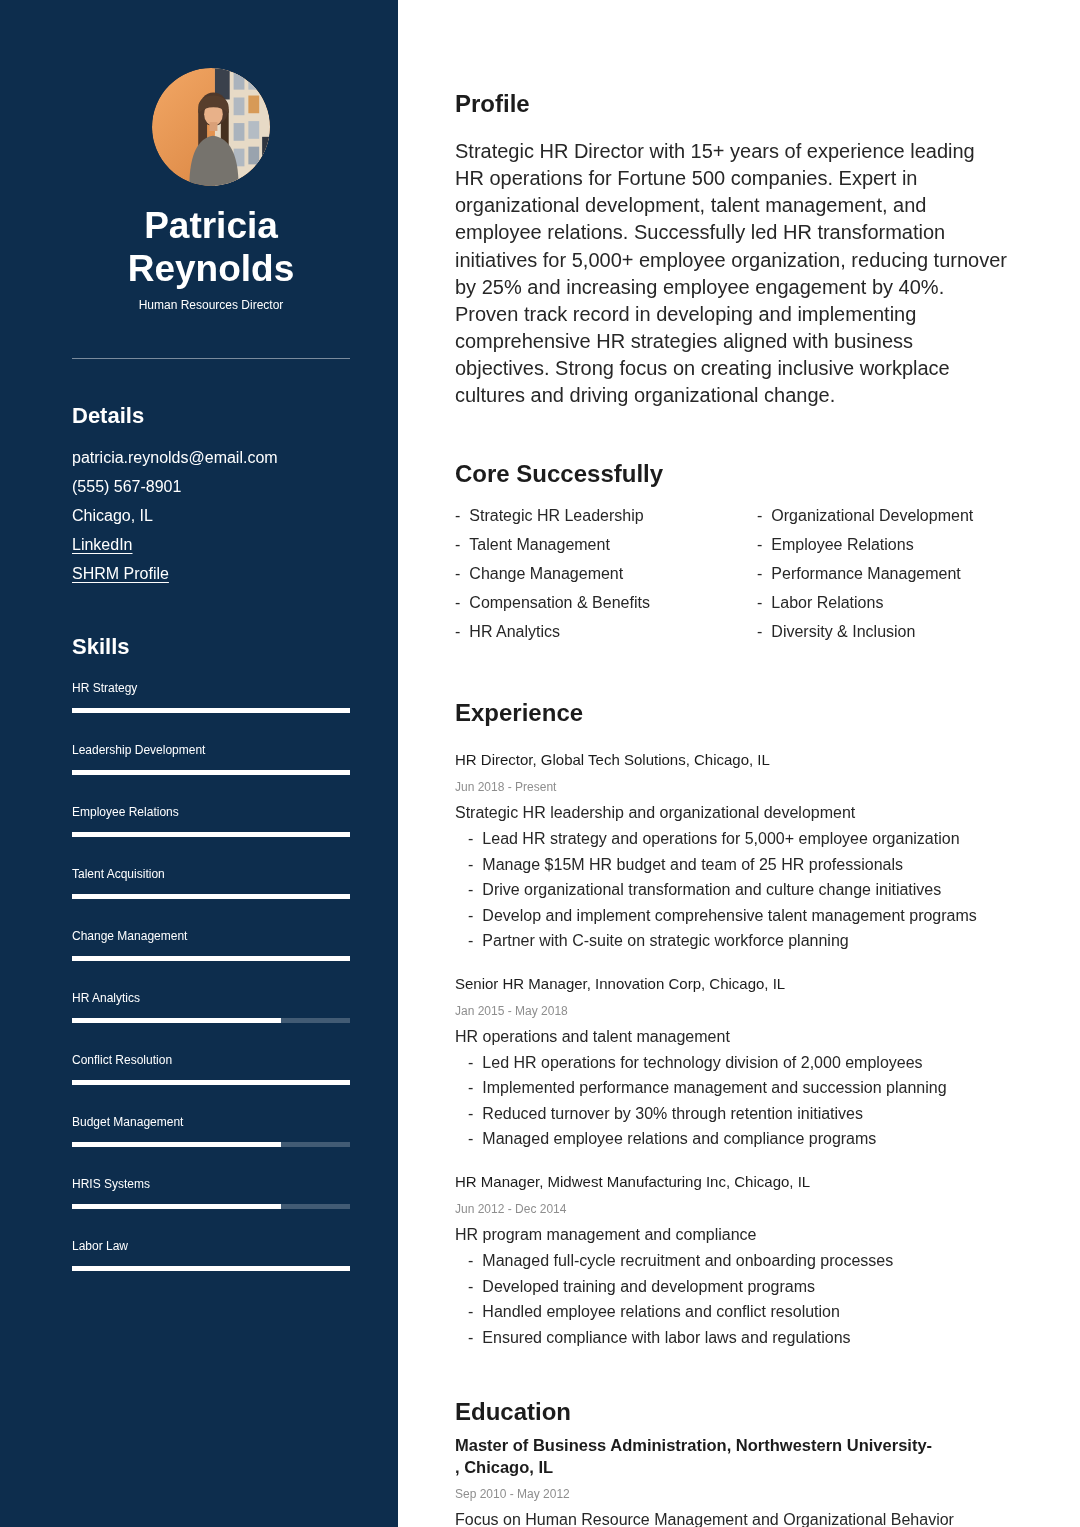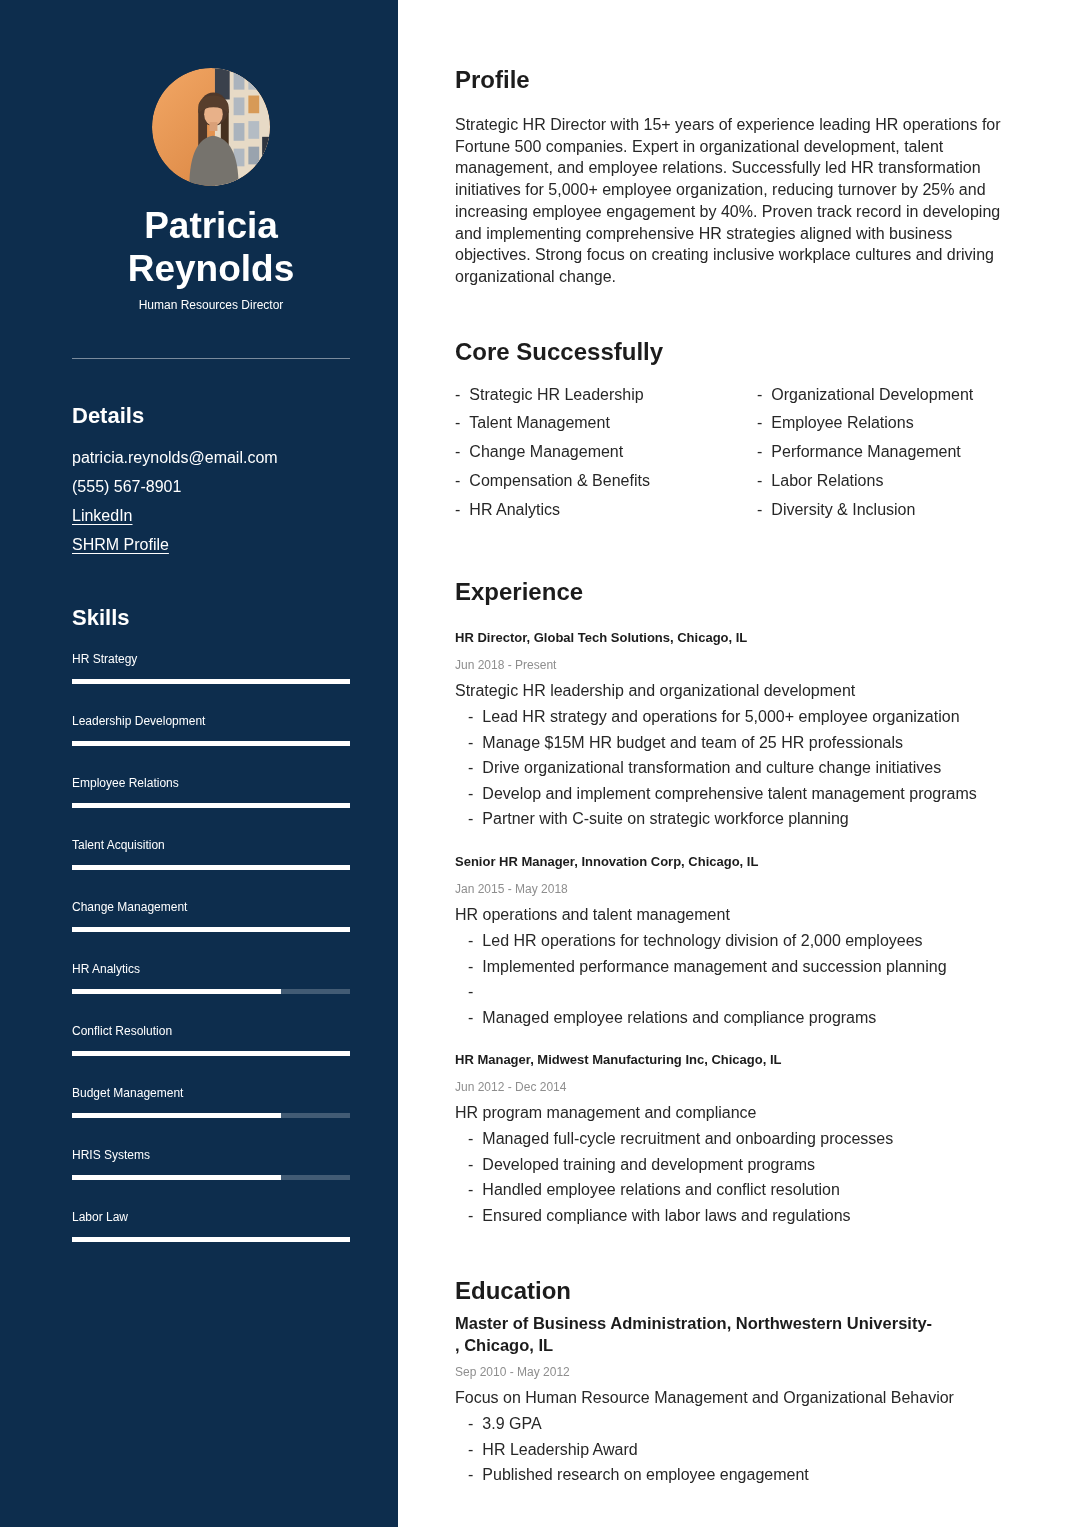--- a/index.html
+++ b/index.html
@@ -31,32 +31,32 @@
   .skill-bar{margin-top:9px; height:5px; width:100%; background:var(--skill-track,rgba(255,255,255,0.22)); position:relative;}
   .skill-fill{height:5px; background:#ffffff; width:100%;}
 
   
   .main{
     position:absolute; left:398px; top:0; width:682px; height:1527px;
     box-sizing:border-box; padding:66px 72px 40px 57px; color:var(--body-color,#272727);
   }
   .section{margin:0;}
   .section + .section{margin-top:50px;}
-  .section-heading{font-size:24px; font-weight:bold; color:var(--heading-color,#1c1c1c); line-height:1.2;}
-  .profile-text{margin-top:19px; font-size:16px; line-height:1.36;}
+  .section-heading{font-size:24px; font-weight:bold; color:var(--heading-color,#1c1c1c); line-height:1.2;margin-top:24px;}
+  .profile-text{margin-top:19px; font-size:20px; line-height:1.36;}
 
   .comp-grid{margin-top:17px; display:flex;}
   .comp-col1{width:302px; flex:none;}
   .comp-col2{flex:1;}
   .comp-item{display:flex; font-size:16px; line-height:21.8px; margin-bottom:7px;}
   .dash{flex:none; margin-right:9px;}
 
   .job{margin-top:21px;}
   .job:first-of-type{margin-top:20px;}
-  .job-head{font-size:13px; font-weight:bold; color:var(--heading-color,#1c1c1c); line-height:22px;}
+  .job-head{font-size:15px; font-weight:normal; color:var(--heading-color,#1c1c1c); line-height:22px;}
   .job-dates{margin-top:5px; font-size:12px; color:var(--muted-color,#8e8e8e); line-height:22px;}
   .job-summary{margin-top:4px; font-size:16px; line-height:22px;}
   .bullets{margin-top:4px;}
   .bullet{display:flex; font-size:16px; line-height:21.8px; margin-bottom:3.7px; padding-left:13px;}
 
   .edu-block{margin-top:7px;}
   .edu-degree{font-size:16.5px; font-weight:bold; color:var(--heading-color,#1c1c1c); line-height:22px;}
 </style>
 </head>
 <body>
@@ -103,20 +103,21 @@
     <div class="name">Patricia Reynolds</div>
     <div class="job-title-side">Human Resources Director</div>
 
     <div class="divider"></div>
 
     <div class="details">
       <div class="side-heading">Details</div>
       <div class="details-list">
         <div class="detail-line">patricia.reynolds@email.com</div>
         <div class="detail-line">(555) 567-8901</div>
+        <div class="detail-line">Chicago, IL</div>
 
           <a class="side-link">LinkedIn</a>
 
           <a class="side-link">SHRM Profile</a>
 
       </div>
     </div>
 
     <div class="skills">
       <div class="side-heading">Skills</div>
@@ -313,20 +314,21 @@
                 <span>Led HR operations for technology division of 2,000 employees</span>
               </div>
 
               <div class="bullet">
                 <span class="dash">-</span>
                 <span>Implemented performance management and succession planning</span>
               </div>
 
               <div class="bullet">
                 <span class="dash">-</span>
+                <span>Reduced turnover by 30% through retention initiatives</span>
               </div>
 
               <div class="bullet">
                 <span class="dash">-</span>
                 <span>Managed employee relations and compliance programs</span>
               </div>
 
           </div>
         </div>
 

